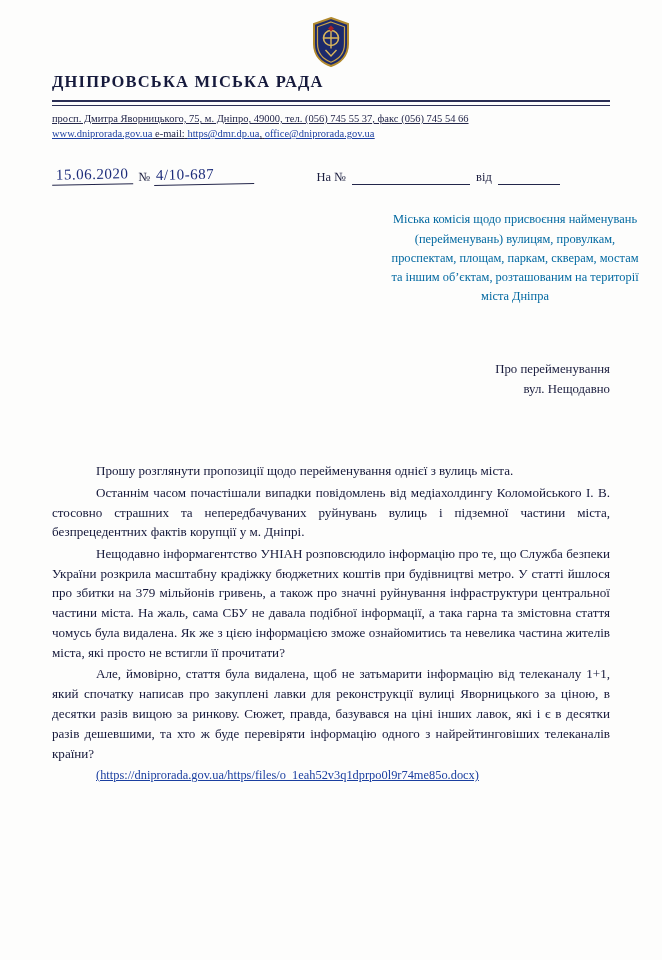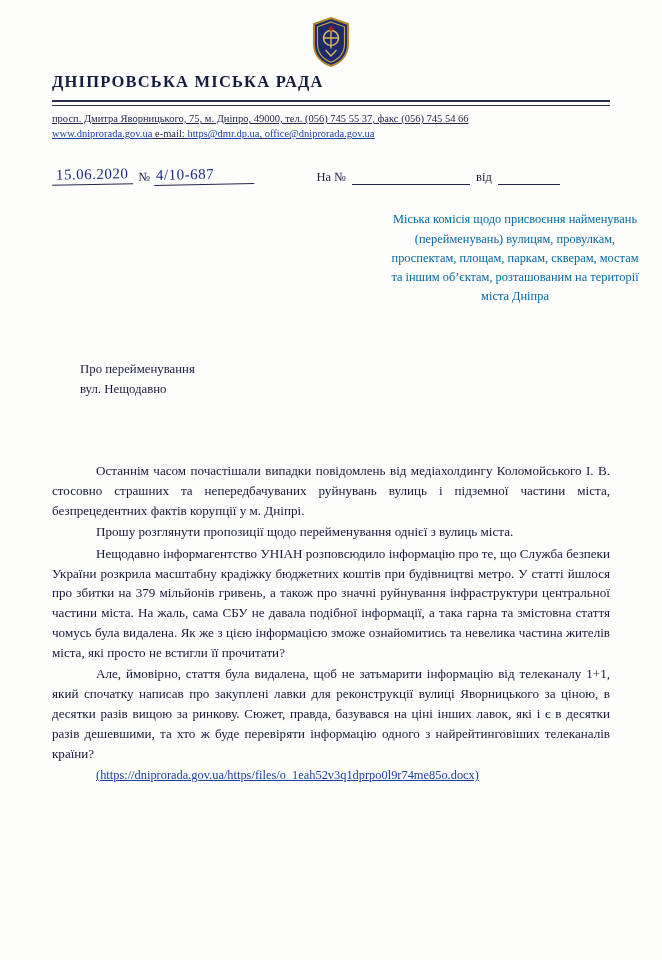--- a/index.html
+++ b/index.html
@@ -123,20 +123,21 @@
     text-align: center;
   }
 
   
   .subject {
     margin-top: 52px;
     margin-left: 28px;
     font-size: 12.8px;
     line-height: 1.6;
     color: #191c3d;
+    text-align: right;
   }
 
   
   .body-text {
     margin-top: 62px;
     font-size: 13.1px;
     line-height: 1.52;
     text-align: justify;
     color: #15183a;
   }
@@ -204,22 +205,22 @@
   </div>
 
   <div class="addressee">Міська комісія щодо присвоєння найменувань (перейменувань) вулицям, провулкам, проспектам, площам, паркам, скверам, мостам та іншим об’єктам, розташованим на території міста Дніпра</div>
 
   <div class="subject">
     <div>Про перейменування</div>
     <div>вул. Нещодавно</div>
   </div>
 
   <div class="body-text">
+    <p>Прошу розглянути пропозиції щодо перейменування однієї з вулиць міста.</p>
     <p>Останнім часом почастішали випадки повідомлень від медіахолдингу Коломойського І. В. стосовно страшних та непередбачуваних руйнувань вулиць і підземної частини міста, безпрецедентних фактів корупції у м. Дніпрі.</p>
-    <p>Прошу розглянути пропозиції щодо перейменування однієї з вулиць міста.</p>
     <p>Нещодавно інформагентство УНІАН розповсюдило інформацію про те, що Служба безпеки України розкрила масштабну крадіжку бюджетних коштів при будівництві метро. У статті йшлося про збитки на 379 мільйонів гривень, а також про значні руйнування інфраструктури центральної частини міста. На жаль, сама СБУ не давала подібної інформації, а така гарна та змістовна стаття чомусь була видалена. Як же з цією інформацією зможе ознайомитись та невелика частина жителів міста, які просто не встигли її прочитати?</p>
     <p>Але, ймовірно, стаття була видалена, щоб не затьмарити інформацію від телеканалу 1+1, який спочатку написав про закуплені лавки для реконструкції вулиці Яворницького за ціною, в десятки разів вищою за ринкову. Сюжет, правда, базувався на ціні інших лавок, які і є в десятки разів дешевшими, та хто ж буде перевіряти інформацію одного з найрейтинговіших телеканалів країни?</p>
     <p class="link-par">
       <span class="url">(https://dniprorada.gov.ua/https/files/o_1eah52v3q1dprpo0l9r74me85o.docx)</span>
     </p>
   </div>
 
 </div>
 
 </body></html>

